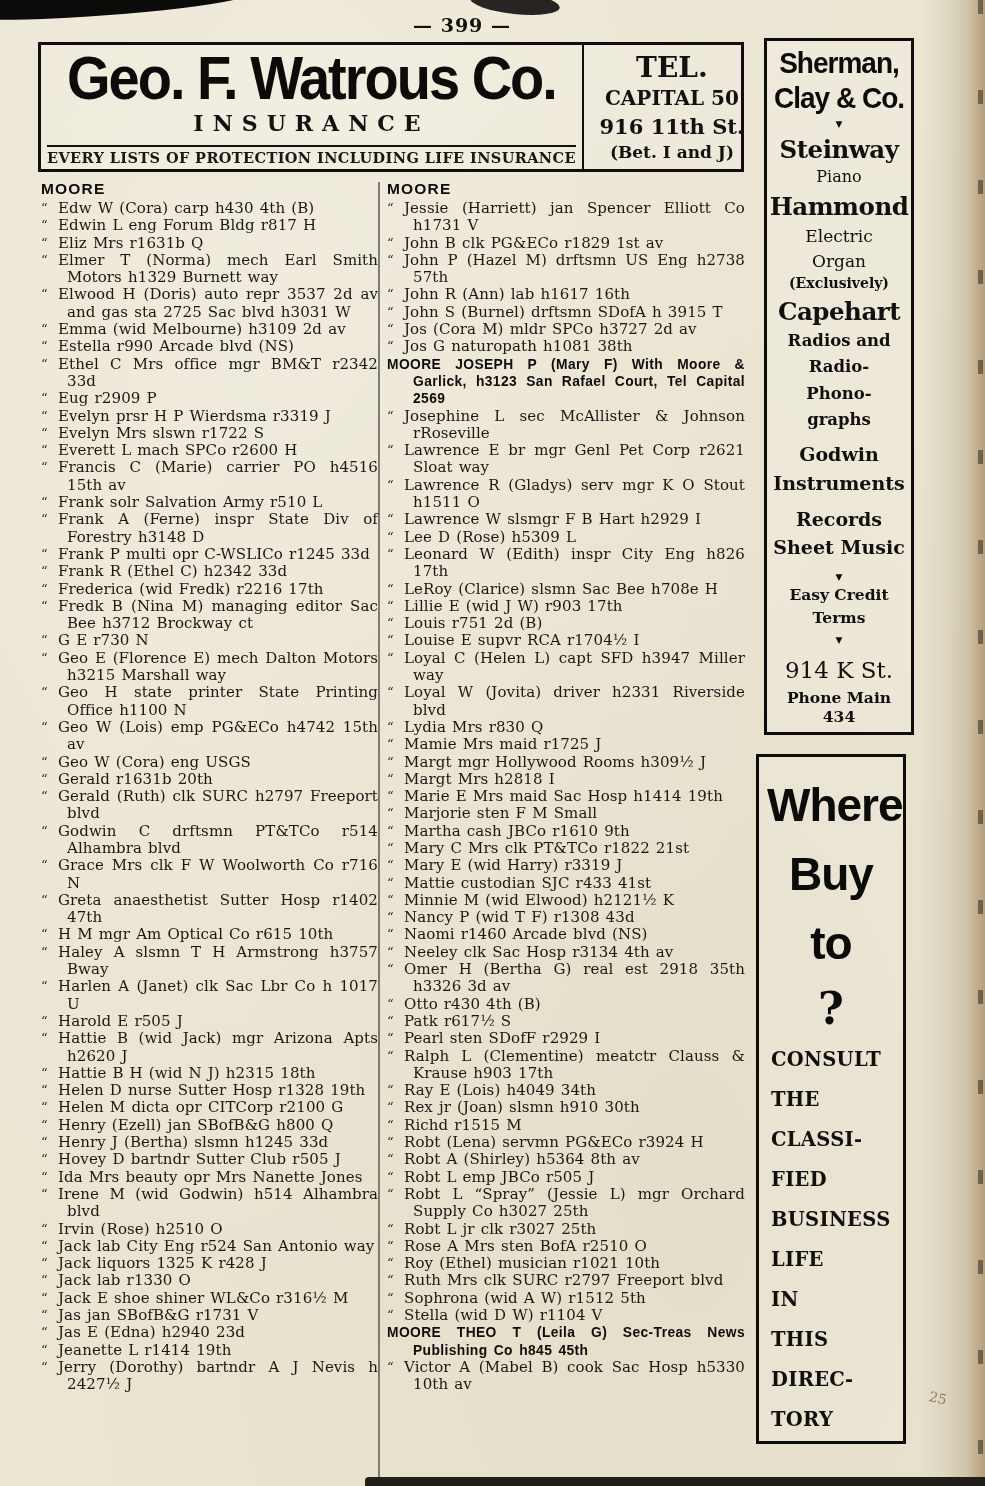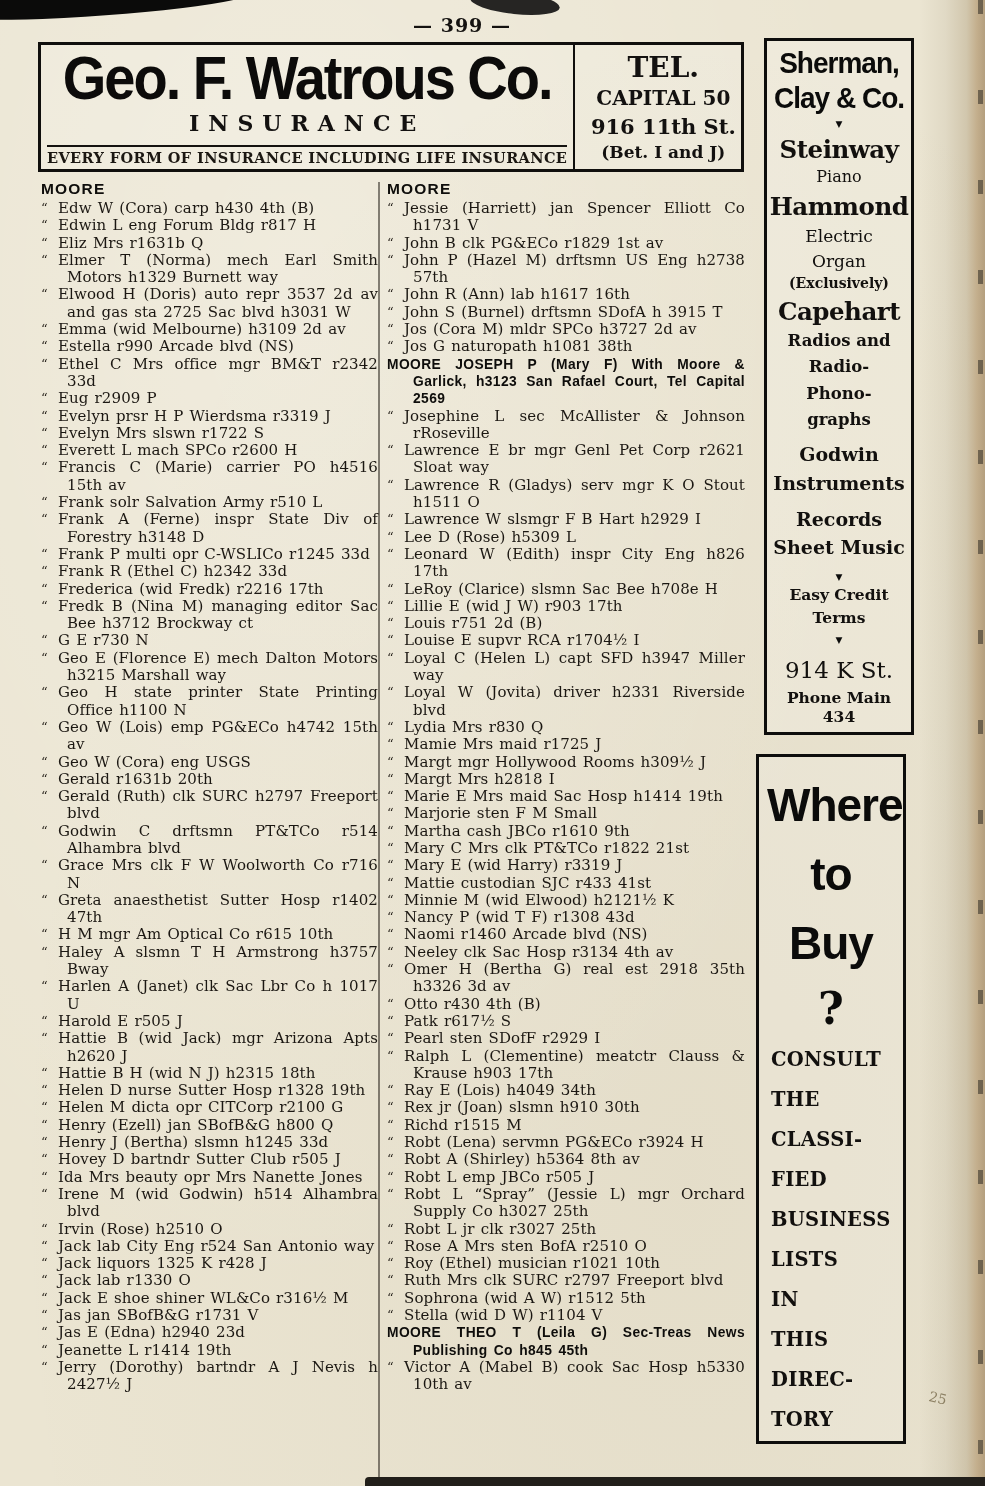--- a/index.html
+++ b/index.html
@@ -108,21 +108,21 @@
 
   <div class="corner-smudge"></div>
   <div class="top-smudge"></div>
 
   <div class="page-num">— 399 —</div>
 
   <div class="watrous">
     <div class="watrous-left">
       <div class="watrous-name">Geo. F. Watrous Co.</div>
       <div class="watrous-cat">INSURANCE</div>
-      <div class="watrous-tag">EVERY FORM OF INSURANCE INCLUDING LIFE INSURANCE</div>
+      <div class="watrous-tag">EVERY LISTS OF PROTECTION INCLUDING LIFE INSURANCE</div>
     </div>
     <div class="watrous-right">
       <div class="wr-tel">TEL.</div>
       <div class="wr-cap">CAPITAL 50</div>
       <div class="wr-addr">916 11th St.</div>
       <div class="wr-note">(Bet. I and J)</div>
     </div>
   </div>
 
   <div class="col col-left" id="left-col">
@@ -271,31 +271,31 @@
         <div class="s-item s-credit">Terms</div>
         <div class="s-item s-arrow">▼</div>
         <div class="s-item s-addr s-grp">914 K St.</div>
         <div class="s-item s-phone">Phone Main 434</div>
       </div>
   </div>
 
   <div class="where">
     <div id="where-title">
         <div class="w-title">Where</div>
+        <div class="w-title">Buy</div>
         <div class="w-title">to</div>
-        <div class="w-title">Buy</div>
       </div>
     <div class="w-q">?</div>
     <div class="w-body" id="where-body">
         <div>CONSULT</div>
         <div>THE</div>
         <div>CLASSI-</div>
         <div>FIED</div>
         <div>BUSINESS</div>
-        <div>LISTS</div>
+        <div>LIFE</div>
         <div>IN</div>
         <div>THIS</div>
         <div>DIREC-</div>
         <div>TORY</div>
       </div>
   </div>
 
   <div class="page-edge"></div>
   <div class="pencil-mark">25</div>
   <div class="bottom-band"></div>

